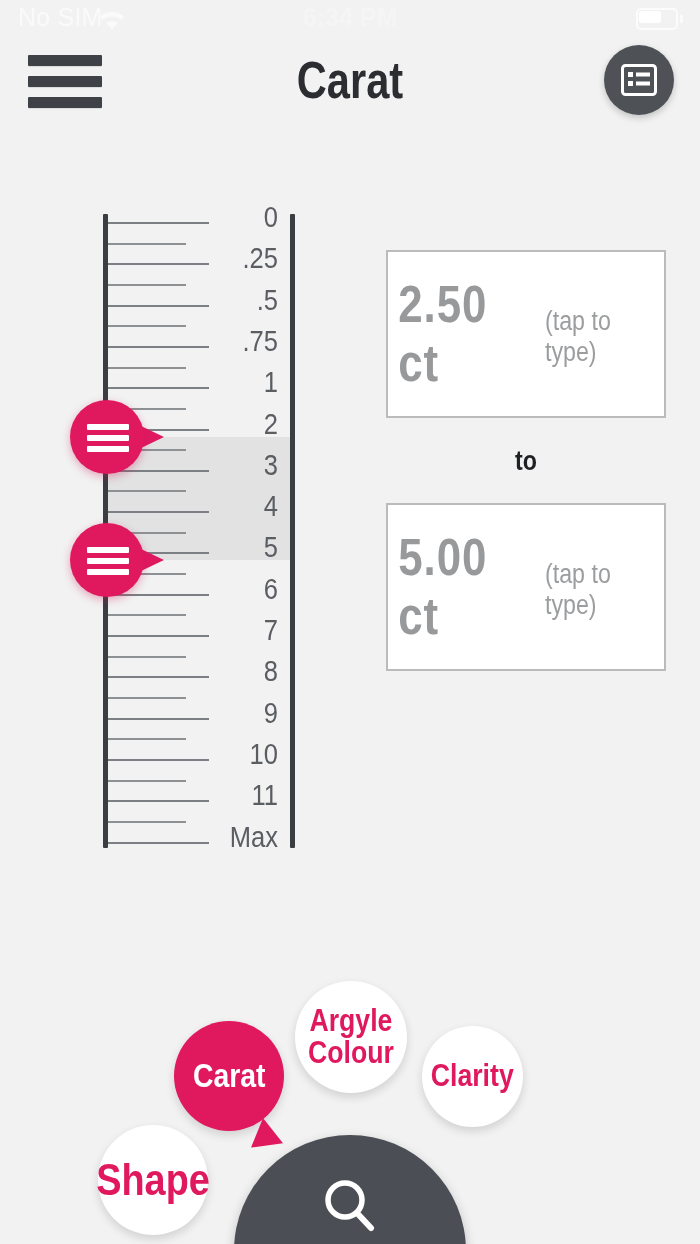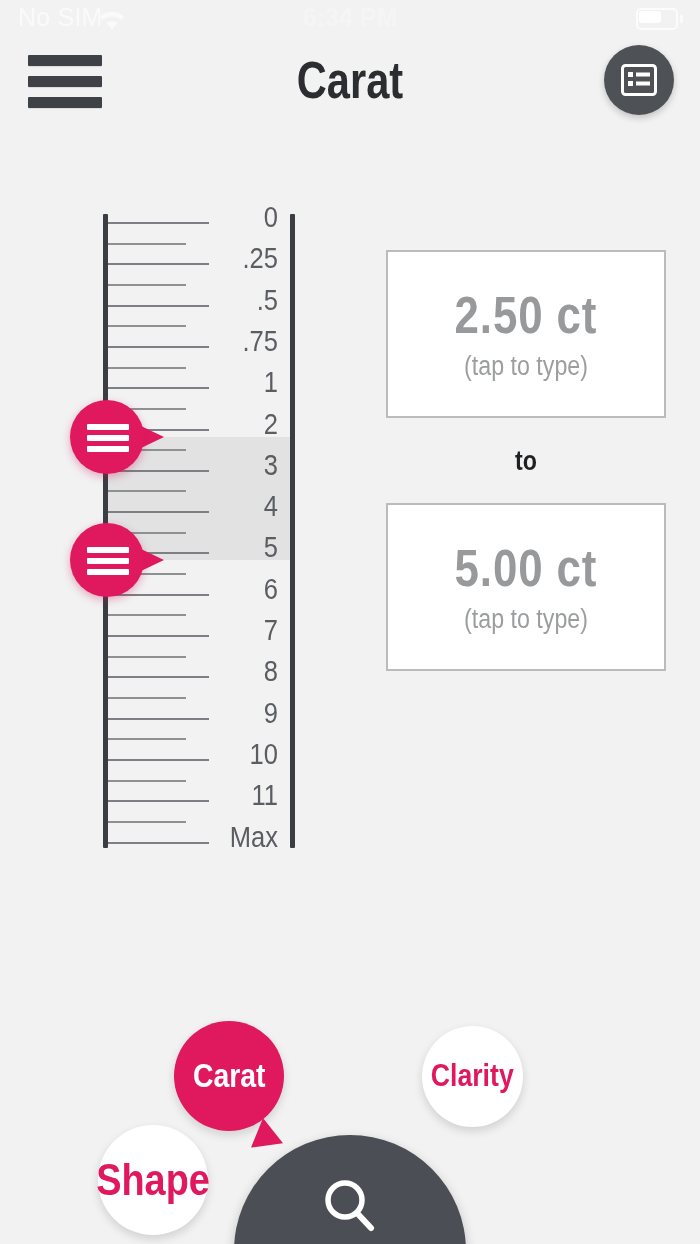--- a/index.html
+++ b/index.html
@@ -110,21 +110,21 @@
   .handle .bars i{
     display:block; width:42px; height:6px; background:#FFFFFF;
     border-radius:1px; margin-bottom:5px;
   }
 
   
   #value-panel{ position:absolute; left:386px; top:250px; width:280px; }
   .value-box{
     width:280px; height:168px; background:#FFFFFF;
     border:2px solid #B9BBBD;
-    display:flex; flex-direction:column; align-items:center; justify-content:center;
+    display:flex; flex-direction:row; align-items:center; justify-content:center;
     cursor:pointer;
   }
   .value-main{
     font-size:51px; color:#97999B; font-weight:bold;
     font-family:"Liberation Sans Narrow","Liberation Sans", sans-serif;
     transform:scaleX(.86); letter-spacing:1px;
   }
   .value-hint{
     margin-top:6px; font-size:27px; color:#9B9D9F;
     font-family:"Liberation Sans Narrow","Liberation Sans", sans-serif;
@@ -304,20 +304,26 @@
   <div id="bubbles">
 
     <div class="bubble" id="bubble-shape" style="left:98px; top:195px; width:110px; height:110px; font-size:44px;">
       <span>Shape</span>
     </div>
 
     <div class="bubble" id="bubble-carat" style="left:174px; top:1018px; width:110px; height:110px; font-size:33px; top:91px;">
       <span>Carat</span>
     </div>
 
+    <div class="bubble" id="bubble-argyle" style="left:295px; top:51px; width:112px; height:112px; font-size:31px;">
+      <span>
+        <b style="display:block;font-weight:bold">Argyle</b>
+        <b style="display:block;font-weight:bold">Colour</b>
+      </span>
+    </div>
 
     <div class="bubble" id="bubble-clarity" style="left:422px; top:96px; width:101px; height:101px; font-size:31px;">
       <span>Clarity</span>
     </div>
 
 
     <div id="carat-pointer" style="left:256px; top:192px;"></div>
 
     <div id="search-button" style="left:234px; top:205px; width:232px; height:232px; padding-top:42px;">
       <span>

